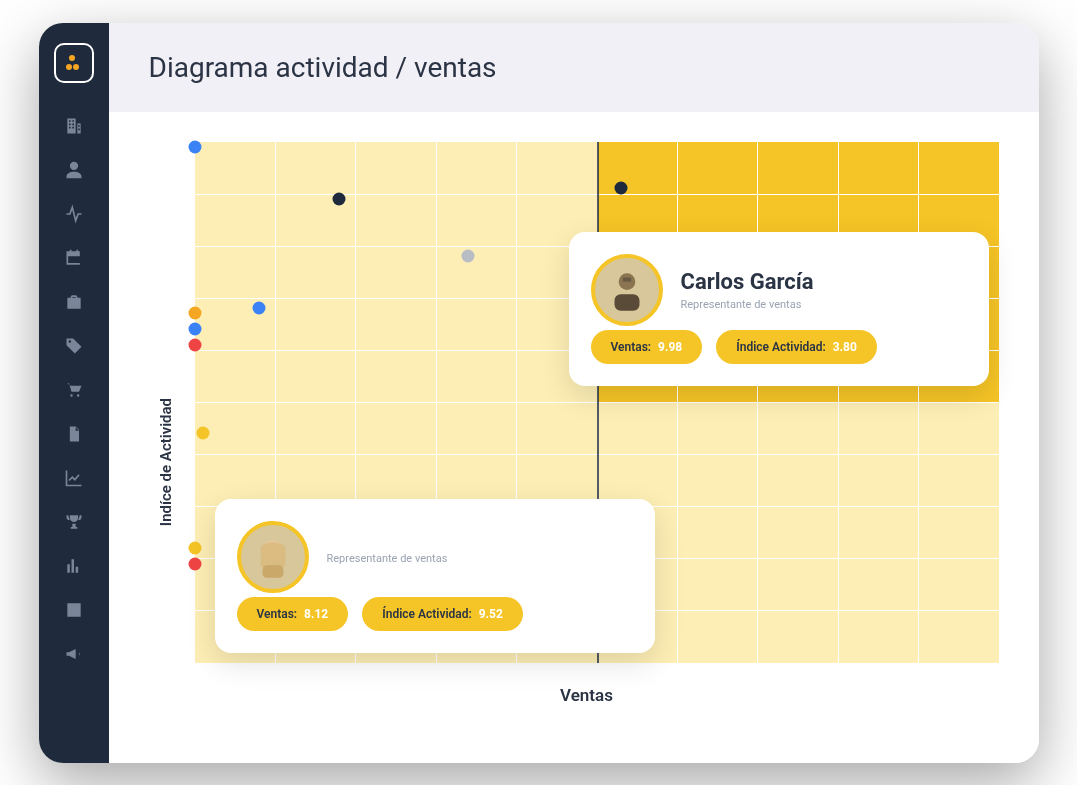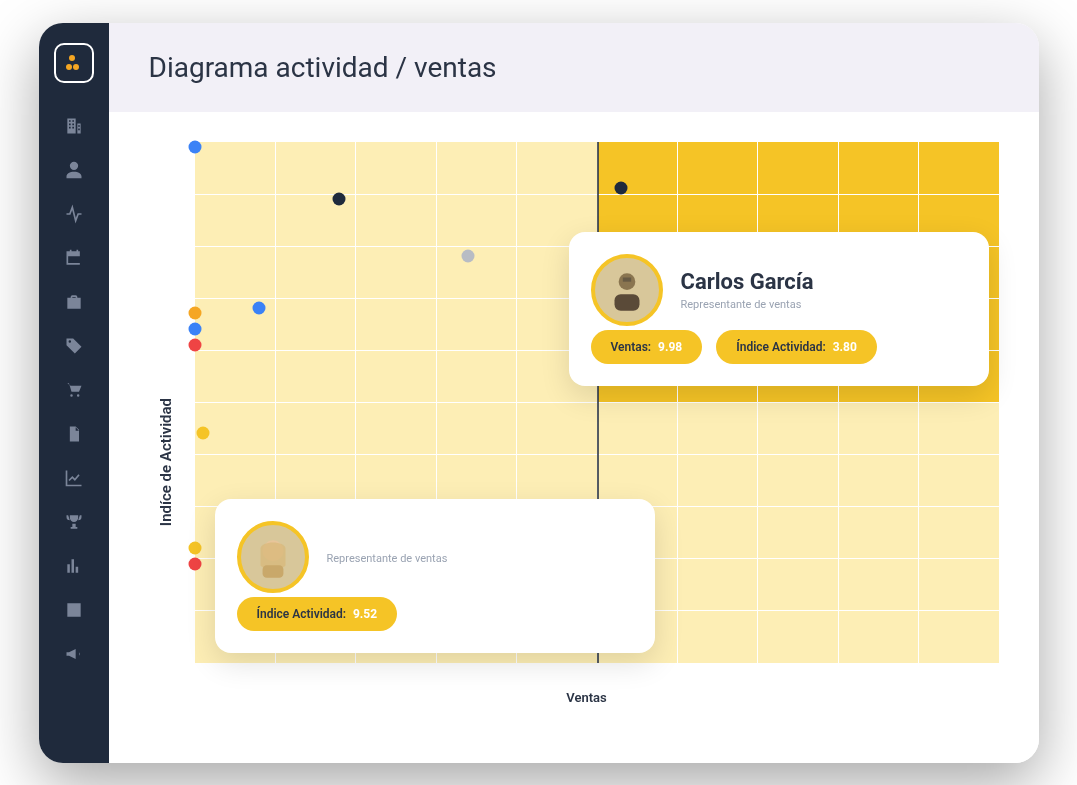--- a/index.html
+++ b/index.html
@@ -141,21 +141,21 @@
     border-radius: 50%;
     transform: translate(-50%, -50%);
   }
   .x-label {
     position: absolute;
     bottom: 18px;
     left: 50%;
     transform: translateX(-50%);
     color: #2b3445;
     font-weight: 600;
-    font-size: 13px;
+    font-size: 17px;
   }
   .card {
     position: absolute;
     background: #fff;
     border-radius: 16px;
     box-shadow: 0 10px 30px rgba(0,0,0,0.12);
     padding: 22px 26px 22px 22px;
     display: flex;
     flex-direction: column;
     gap: 4px;
@@ -367,20 +367,24 @@
                     <path d="M6 8c0-4 12-4 12 0v8c0 2-12 2-12 0V8z" fill="#d9b878" opacity="0.7"></path>
                     <rect x="7" y="16" width="10" height="6" rx="2" fill="#c9a86a"></rect>
                   </svg>
               </div>
               <div>
                 <div class="card-role">Representante de ventas</div>
               </div>
             </div>
             <div class="pill-row">
               <div class="pill">
+                <span>Ventas:</span>
+                <span class="value">8.12</span>
+              </div>
+              <div class="pill">
                 <span>Índice Actividad:</span>
                 <span class="value">9.52</span>
               </div>
             </div>
           </div>
 
         </div>
       </div>
     </div>
   </div>

